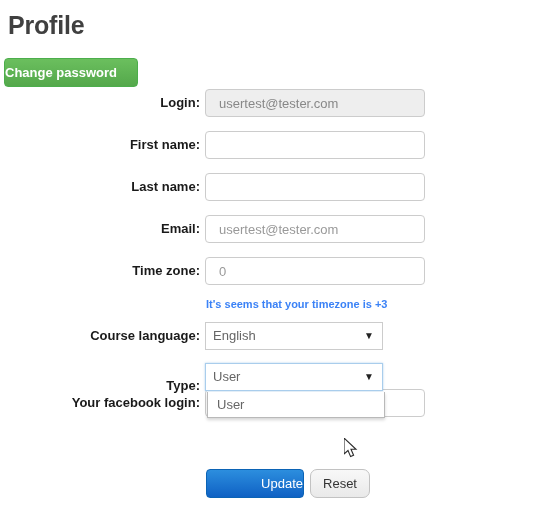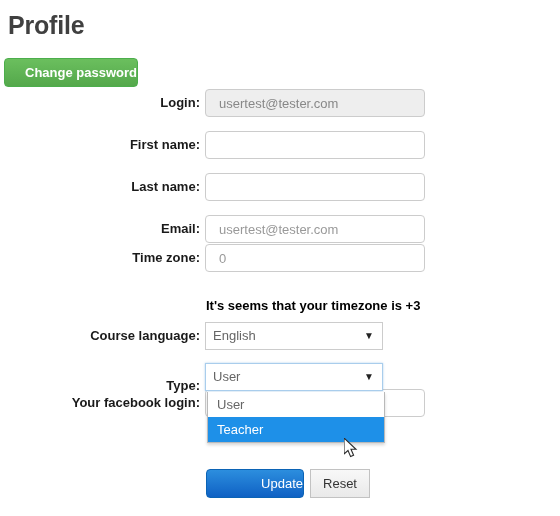--- a/index.html
+++ b/index.html
@@ -36,21 +36,21 @@
     border: 1px solid #4cae4c;
     border-radius: 4px;
     background: linear-gradient(to bottom, #6bbf5e 0%, #54a84b 100%);
     color: #ffffff;
     font-size: 13px;
     font-weight: bold;
     font-family: "Liberation Sans", sans-serif;
     cursor: pointer;
     padding: 0;
     line-height: 27px;
-    text-align: right;
+    text-align: left;
   }
 
   .form-row {
     position: absolute;
     left: 0;
     width: 560px;
     height: 28px;
   }
   .form-label {
     position: absolute;
@@ -82,23 +82,23 @@
   .form-control[disabled] {
     background: #eeeeee;
     color: #888888;
     cursor: not-allowed;
   }
 
   .hint-text {
     position: absolute;
     left: 206px;
     top: 298px;
-    font-size: 13px;
-    font-weight: bold;
-    color: #000000;
+    font-size: 11px;
+    font-weight: bold;
+    color: #3b82f6;
     white-space: nowrap;
   }
 
   .select-box {
     position: absolute;
     height: 28px;
     box-sizing: border-box;
     border: 1px solid #cccccc;
     border-radius: 0;
     background: #ffffff;
@@ -177,21 +177,21 @@
     text-align: right;
   }
   .reset-btn {
     position: absolute;
     left: 310px;
     top: 469px;
     width: 60px;
     height: 29px;
     box-sizing: border-box;
     border: 1px solid #c2c2c2;
-    border-radius: 0;
+    border-radius: 7px;
     background: linear-gradient(to bottom, #f8f8f8 0%, #e9e9e9 100%);
     color: #333333;
     font-size: 13px;
     font-family: "Liberation Sans", sans-serif;
     cursor: pointer;
     padding: 0;
   }
 
   .cursor-pointer {
     position: absolute;
@@ -223,21 +223,21 @@
 <div class="form-row" style="top:173px">
   <div class="form-label">Last name:</div>
   <input class="form-control" type="text" value="" style="">
 </div>
 
 <div class="form-row" style="top:215px">
   <div class="form-label">Email:</div>
   <input class="form-control" type="text" placeholder="usertest@tester.com" style="">
 </div>
 
-<div class="form-row" style="top:244px">
+<div class="form-row" style="top:257px">
   <div class="form-label">Time zone:</div>
   <input class="form-control" type="text" placeholder="0" style="">
 </div>
 
 <div class="hint-text">It's seems that your timezone is +3</div>
 
 <div class="form-row" style="top:322px">
   <div class="form-label">Course language:</div>
 </div>
 <div class="select-box" id="course-language-select">
@@ -253,21 +253,20 @@
   <span class="caret">▼</span>
 </div>
 
 <div class="form-row" style="top:389px">
   <div class="form-label">Your facebook login:</div>
   <input class="form-control" type="text" value="" style="">
 </div>
 
 <ul class="dropdown-list">
   <li class="dropdown-option">User</li>
-  <li class="dropdown-option selected">Teacher</li>
 </ul>
 
 <button class="update-btn">Update</button>
 <button class="reset-btn">Reset</button>
 
 <svg class="cursor-pointer" viewBox="0 0 16 22">
   <polygon points="0,0 0,16 4,12.5 6.6,18.6 9.6,17.3 7,11.3 12,11.3" fill="#ffffff" stroke="#2b2b2b" stroke-width="1.1" stroke-linejoin="miter"></polygon>
 </svg>
 
 </body></html>

